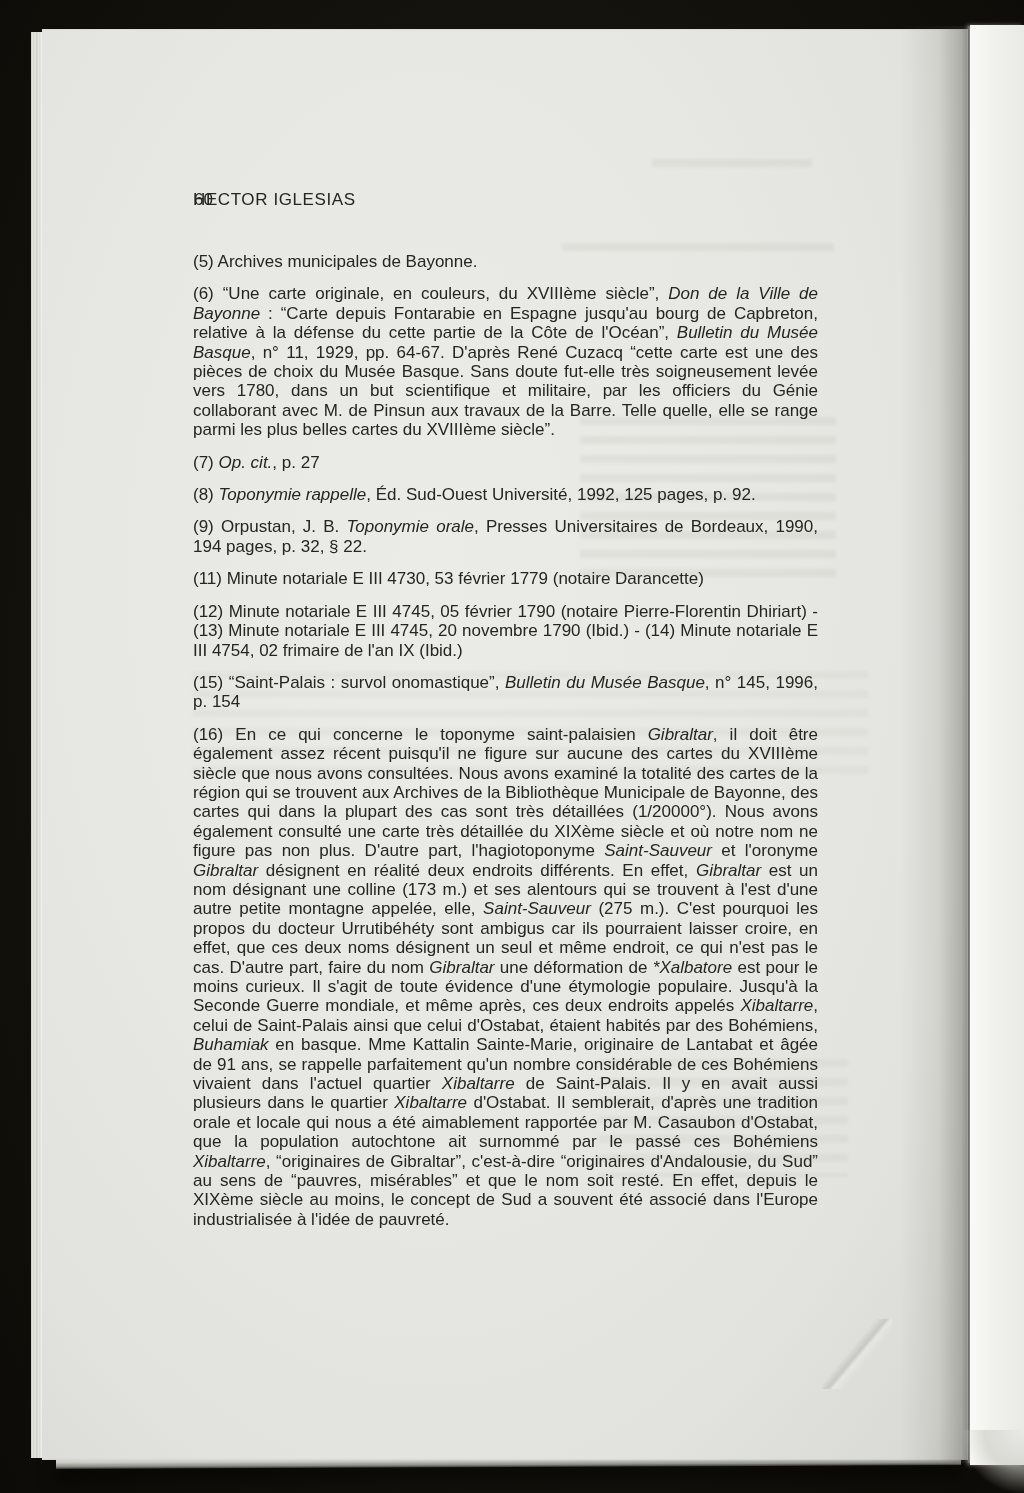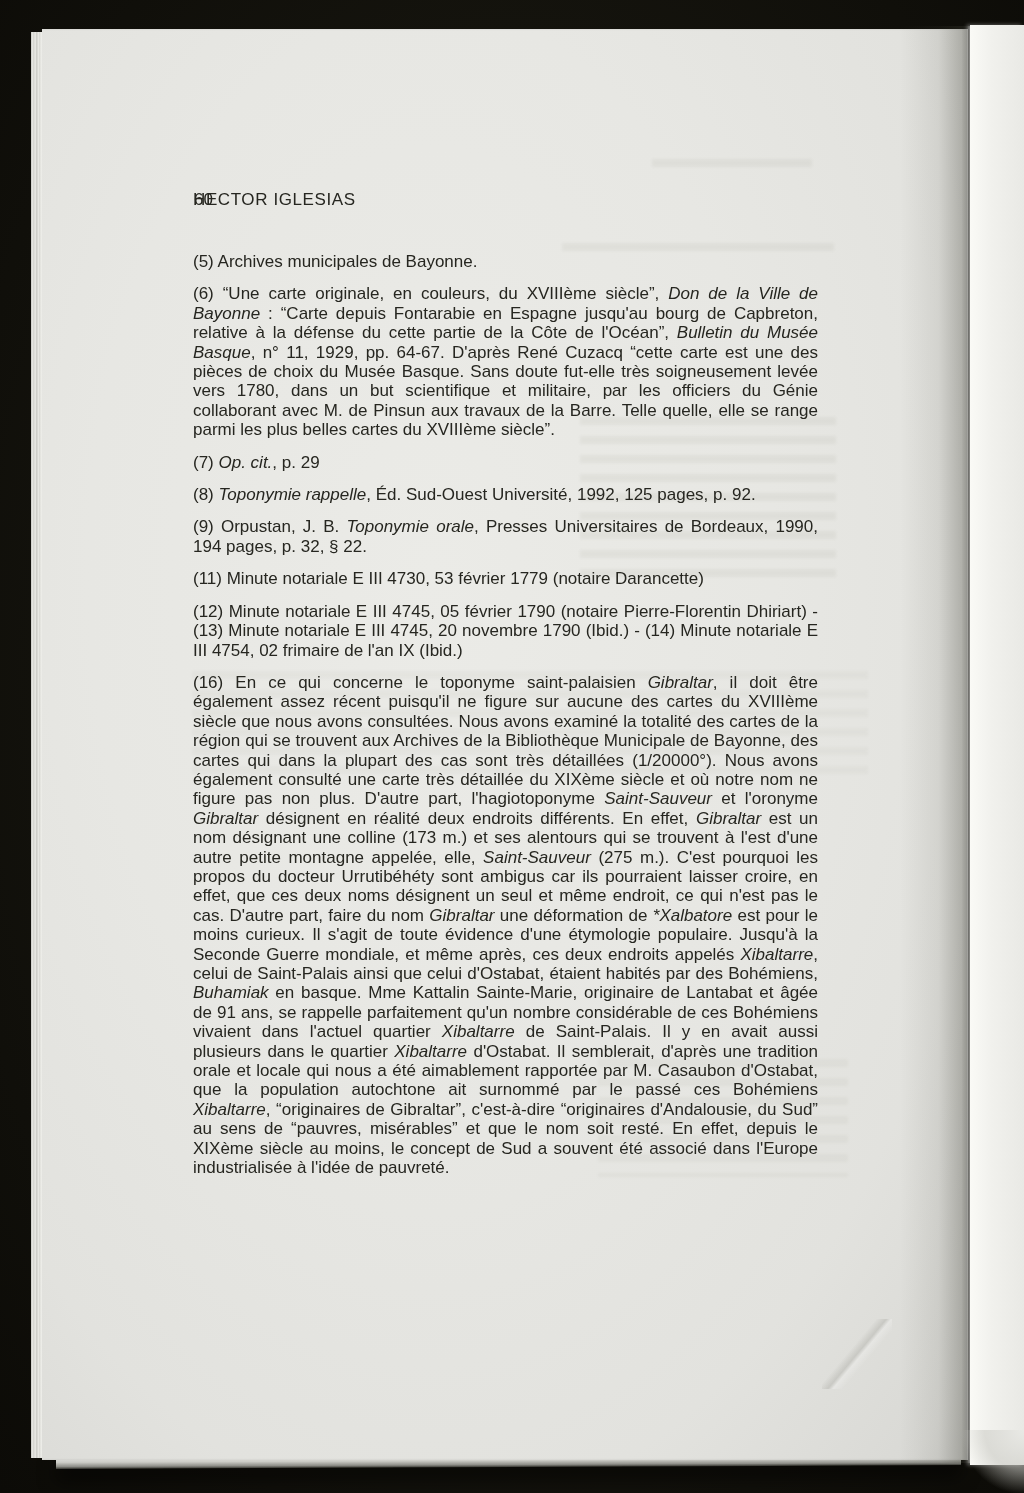--- a/index.html
+++ b/index.html
@@ -140,25 +140,26 @@
     <div class="crease"></div>
 
     <div class="content">
       <div class="running-head">
         <span class="pagenum">60</span>
         <span class="title">HECTOR IGLESIAS</span>
       </div>
       <div id="notes">
           <p class="note"><span>(5) Archives municipales de Bayonne.</span></p>
           <p class="note"><span>(6) “Une carte originale, en couleurs, du XVIIIème siècle”, </span><i>Don de la Ville de Bayonne</i><span> : “Carte depuis Fontarabie en Espagne jusqu'au bourg de Capbreton, relative à la défense du cette partie de la Côte de l'Océan”, </span><i>Bulletin du Musée Basque</i><span>, n° 11, 1929, pp. 64-67. D'après René Cuzacq “cette carte est une des pièces de choix du Musée Basque. Sans doute fut-elle très soigneusement levée vers 1780, dans un but scientifique et militaire, par les officiers du Génie collaborant avec M. de Pinsun aux travaux de la Barre. Telle quelle, elle se range parmi les plus belles cartes du XVIIIème siècle”.</span></p>
-          <p class="note"><span>(7) </span><i>Op. cit.</i><span>, p. 29</span></p>
+          <p class="note"><span>(7) </span><i>Op. cit.</i><span>, p. 27</span></p>
           <p class="note"><span>(8) </span><i>Toponymie rappelle</i><span>, Éd. Sud-Ouest Université, 1992, 125 pages, p. 92.</span></p>
           <p class="note"><span>(9) Orpustan, J. B. </span><i>Toponymie orale</i><span>, Presses Universitaires de Bordeaux, 1990, 194 pages, p. 32, § 22.</span></p>
           <p class="note"><span>(11) Minute notariale E III 4730, 53 février 1779 (notaire Darancette)</span></p>
           <p class="note"><span>(12) Minute notariale E III 4745, 05 février 1790 (notaire Pierre-Florentin Dhiriart) - (13) Minute notariale E III 4745, 20 novembre 1790 (Ibid.) - (14) Minute notariale E III 4754, 02 frimaire de l'an IX (Ibid.)</span></p>
+          <p class="note"><span>(15) “Saint-Palais : survol onomastique”, </span><i>Bulletin du Musée Basque</i><span>, n° 145, 1996, p. 154</span></p>
           <p class="note"><span>(16) En ce qui concerne le toponyme saint-palaisien </span><i>Gibraltar</i><span>, il doit être également assez récent puisqu'il ne figure sur aucune des cartes du XVIIIème siècle que nous avons consultées. Nous avons examiné la totalité des cartes de la région qui se trouvent aux Archives de la Bibliothèque Municipale de Bayonne, des cartes qui dans la plupart des cas sont très détaillées (1/20000°). Nous avons également consulté une carte très détaillée du XIXème siècle et où notre nom ne figure pas non plus. D'autre part, l'hagiotoponyme </span><i>Saint-Sauveur</i><span> et l'oronyme </span><i>Gibraltar</i><span> désignent en réalité deux endroits différents. En effet, </span><i>Gibraltar</i><span> est un nom désignant une colline (173 m.) et ses alentours qui se trouvent à l'est d'une autre petite montagne appelée, elle, </span><i>Saint-Sauveur</i><span> (275 m.). C'est pourquoi les propos du docteur Urrutibéhéty sont ambigus car ils pourraient laisser croire, en effet, que ces deux noms désignent un seul et même endroit, ce qui n'est pas le cas. D'autre part, faire du nom </span><i>Gibraltar</i><span> une déformation de </span><i>*Xalbatore</i><span> est pour le moins curieux. Il s'agit de toute évidence d'une étymologie populaire. Jusqu'à la Seconde Guerre mondiale, et même après, ces deux endroits appelés </span><i>Xibaltarre</i><span>, celui de Saint-Palais ainsi que celui d'Ostabat, étaient habités par des Bohémiens, </span><i>Buhamiak</i><span> en basque. Mme Kattalin Sainte-Marie, originaire de Lantabat et âgée de 91 ans, se rappelle parfaitement qu'un nombre considérable de ces Bohémiens vivaient dans l'actuel quartier </span><i>Xibaltarre</i><span> de Saint-Palais. Il y en avait aussi plusieurs dans le quartier </span><i>Xibaltarre</i><span> d'Ostabat. Il semblerait, d'après une tradition orale et locale qui nous a été aimablement rapportée par M. Casaubon d'Ostabat, que la population autochtone ait surnommé par le passé ces Bohémiens </span><i>Xibaltarre</i><span>, “originaires de Gibraltar”, c'est-à-dire “originaires d'Andalousie, du Sud” au sens de “pauvres, misérables” et que le nom soit resté. En effet, depuis le XIXème siècle au moins, le concept de Sud a souvent été associé dans l'Europe industrialisée à l'idée de pauvreté.</span></p>
         </div>
     </div>
   </div>
 
   <div class="gutter"></div>
   <div class="facing"></div>
   <div class="facing-corner"></div>
 
 </div>

